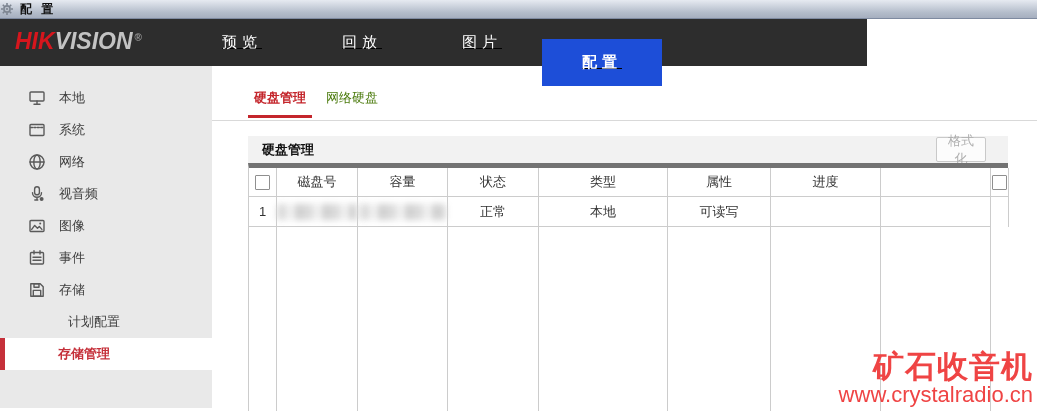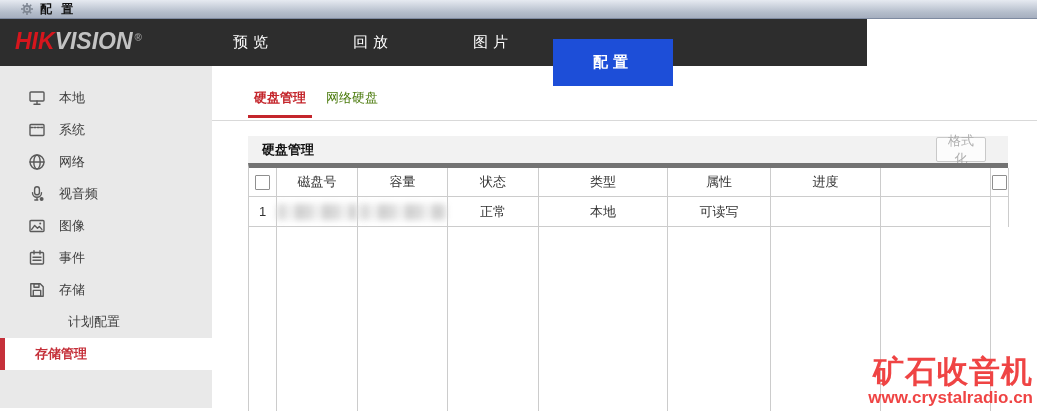--- a/index.html
+++ b/index.html
@@ -2,42 +2,42 @@
 <html><head>
 <meta charset="utf-8">
 <style>
   html,body{margin:0;padding:0;background:#fff;}
   .page{position:relative;width:1037px;height:411px;overflow:hidden;background:#fff;
         font-family:"Liberation Sans","DejaVu Sans",sans-serif;}
 
   
   .titlebar{position:absolute;top:0;left:0;width:1037px;height:19px;box-sizing:border-box;
     background:linear-gradient(#e6eaf1,#b3bcca 70%,#a6afbf);border-bottom:1px solid #7e8aa0;
-    display:flex;align-items:center;padding-left:20px;gap:6px;}
+    display:flex;align-items:center;padding-left:0;gap:6px;}
   .titlebar-text{font-size:12px;font-weight:bold;letter-spacing:3px;color:#101010;}
 
   
   .header{position:absolute;top:19px;left:0;width:867px;height:47px;background:#2d2d2d;}
   .logo{position:absolute;left:15px;top:9px;font-style:italic;font-weight:bold;font-size:23px;white-space:nowrap;}
   .logo .hik{color:#d6161d;}
   .logo .vision{color:#c3c3c3;}
   .logo .reg{font-size:10px;color:#9a9a9a;font-style:normal;vertical-align:8px;margin-left:2px;}
-  .nav{position:absolute;left:193px;top:0;height:47px;display:flex;}
+  .nav{position:absolute;left:182px;top:0;height:47px;display:flex;text-decoration:underline;}
   .nav-tab{width:120px;height:47px;display:flex;align-items:center;justify-content:center;
     color:#fff;font-size:15px;letter-spacing:5px;cursor:pointer;}
   .nav-tab.active{background:#1d4ed8;font-weight:bold;margin-top:20px;}
 
   
   .sidebar{position:absolute;top:66px;left:0;width:212px;height:342px;background:#e9e9e9;
     padding-top:16px;box-sizing:border-box;}
   .side-item{height:32px;display:flex;align-items:center;padding-left:28px;gap:13px;
     font-size:13px;color:#3f3f3f;cursor:pointer;box-sizing:border-box;}
   .side-item .ico{width:18px;height:18px;flex:none;display:block;}
   .side-item.sub{padding-left:68px;}
-  .side-item.active{background:#fff;color:#c5303a;border-left:5px solid #c5303a;padding-left:30px;font-weight:bold;}
+  .side-item.active{background:#fff;color:#c5303a;border-left:5px solid #c5303a;padding-left:53px;font-weight:bold;}
 
   
   .ctabs{position:absolute;left:248px;top:80px;display:flex;gap:8px;}
   .ctab{height:38px;padding:0 6px;display:flex;align-items:center;font-size:13px;color:#4d7c0f;
     cursor:pointer;border-bottom:3px solid transparent;box-sizing:border-box;}
   .ctab.active{color:#c4262c;font-weight:bold;border-bottom-color:#c4262c;}
   .tab-sep{position:absolute;left:212px;top:120px;width:825px;height:1px;background:#d9d9d9;}
 
   
   .toolbar{position:absolute;left:248px;top:136px;width:760px;height:27px;background:#f2f2f2;
@@ -58,21 +58,21 @@
   .cell.tall{border-bottom:none;}
   .cb{width:13px;height:13px;border:1px solid #8f8f8f;background:#fff;border-radius:1px;cursor:pointer;}
   .redacted{height:16px;border-radius:2px;opacity:.9;filter:blur(3px);
     background:repeating-linear-gradient(90deg,#d7d7d7 0 9px,#efefef 9px 18px,#cccccc 18px 27px);}
   .redacted.cap{width:102px;}
   .redacted.free{width:86px;}
 
   
   .watermark{position:absolute;right:4px;bottom:4px;text-align:right;color:#ef4444;line-height:1.08;}
   .wm-title{font-size:31px;font-weight:bold;letter-spacing:1px;}
-  .wm-url{font-size:17px;font-weight:bold;}
+  .wm-url{font-size:22px;font-weight:normal;}
 
   svg.lineicon{stroke:#5a5a5a;fill:none;stroke-width:1.4;stroke-linecap:round;stroke-linejoin:round;}
 </style>
 </head>
 <body>
 
 <div class="page">
 
   <div class="titlebar">
     <svg width="14" height="14" viewBox="0 0 14 14">

